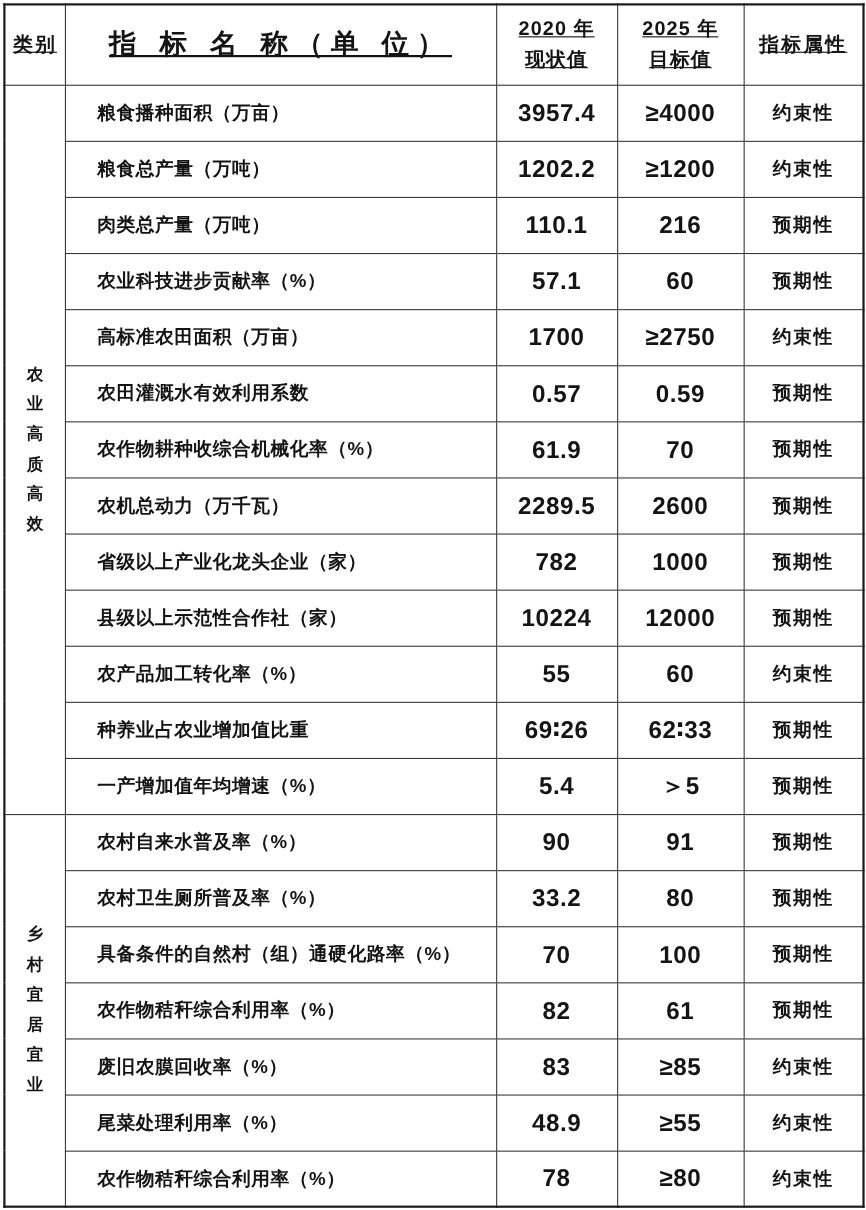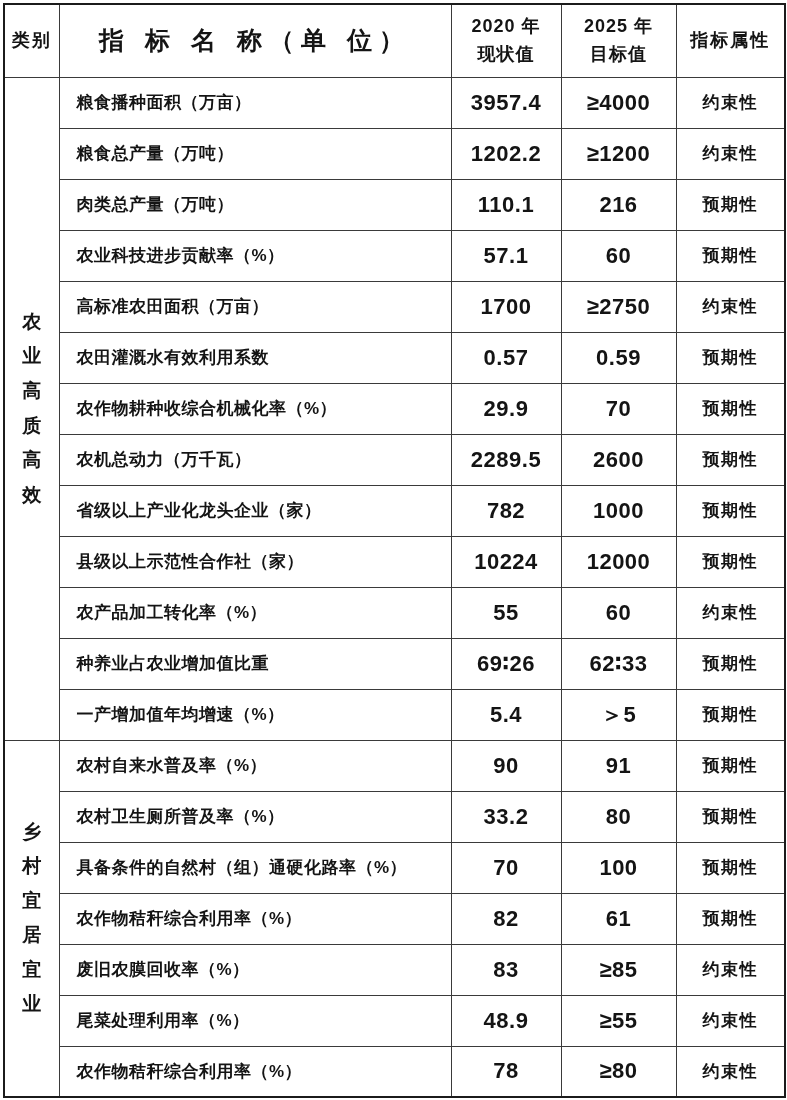--- a/index.html
+++ b/index.html
@@ -33,52 +33,52 @@
   col.c-attr { width: 109px; }
 
   th, td {
     border: 1px solid #3a3a3a;
     font-weight: bold;
     text-align: center;
     vertical-align: middle;
     padding: 0;
     color: #141414;
   }
-  tr.header-row { height: 73px; }
+  tr.header-row { height: 73px; text-decoration: underline; }
   tr.data-row   { height: 51px; }
 
   th { font-size: 18px; line-height: 1.55; }
   th .hline { display: block; }
   th.h-name { letter-spacing: 7px; font-size: 25px; }
   th.h-cat  { letter-spacing: 2px; }
   th.h-attr { letter-spacing: 2px; }
   th.h-year { letter-spacing: 1px; }
 
   td.name-cell {
     text-align: left;
-    padding-left: 17px;
+    padding-left: 29px;
     font-size: 17px;
     letter-spacing: 0.5px;
   }
   td.num-cell {
     font-size: 22px;
     letter-spacing: 0.5px;
   }
   td.attr-cell {
     font-size: 17px;
     letter-spacing: 1.5px;
     margin-left: 44px;
   }
   td.cat-cell { padding: 0; }
   .cat-label {
     width: 1.15em;
     margin: 0 auto;
     word-break: break-all;
     line-height: 1.82;
-    font-size: 19px;
+    font-size: 15px;
     letter-spacing: 0;
   }
 </style>
 </head>
 <body>
 
 <div class="page">
   <table class="indicators">
     <colgroup>
       <col class="c-cat">
@@ -137,21 +137,21 @@
       <td class="attr-cell">约束性</td>
     </tr>
     <tr class="data-row">
       <td class="name-cell">农田灌溉水有效利用系数</td>
       <td class="num-cell">0.57</td>
       <td class="num-cell">0.59</td>
       <td class="attr-cell">预期性</td>
     </tr>
     <tr class="data-row">
       <td class="name-cell">农作物耕种收综合机械化率（%）</td>
-      <td class="num-cell">29.9</td>
+      <td class="num-cell">61.9</td>
       <td class="num-cell">70</td>
       <td class="attr-cell">预期性</td>
     </tr>
     <tr class="data-row">
       <td class="name-cell">农机总动力（万千瓦）</td>
       <td class="num-cell">2289.5</td>
       <td class="num-cell">2600</td>
       <td class="attr-cell">预期性</td>
     </tr>
     <tr class="data-row">

